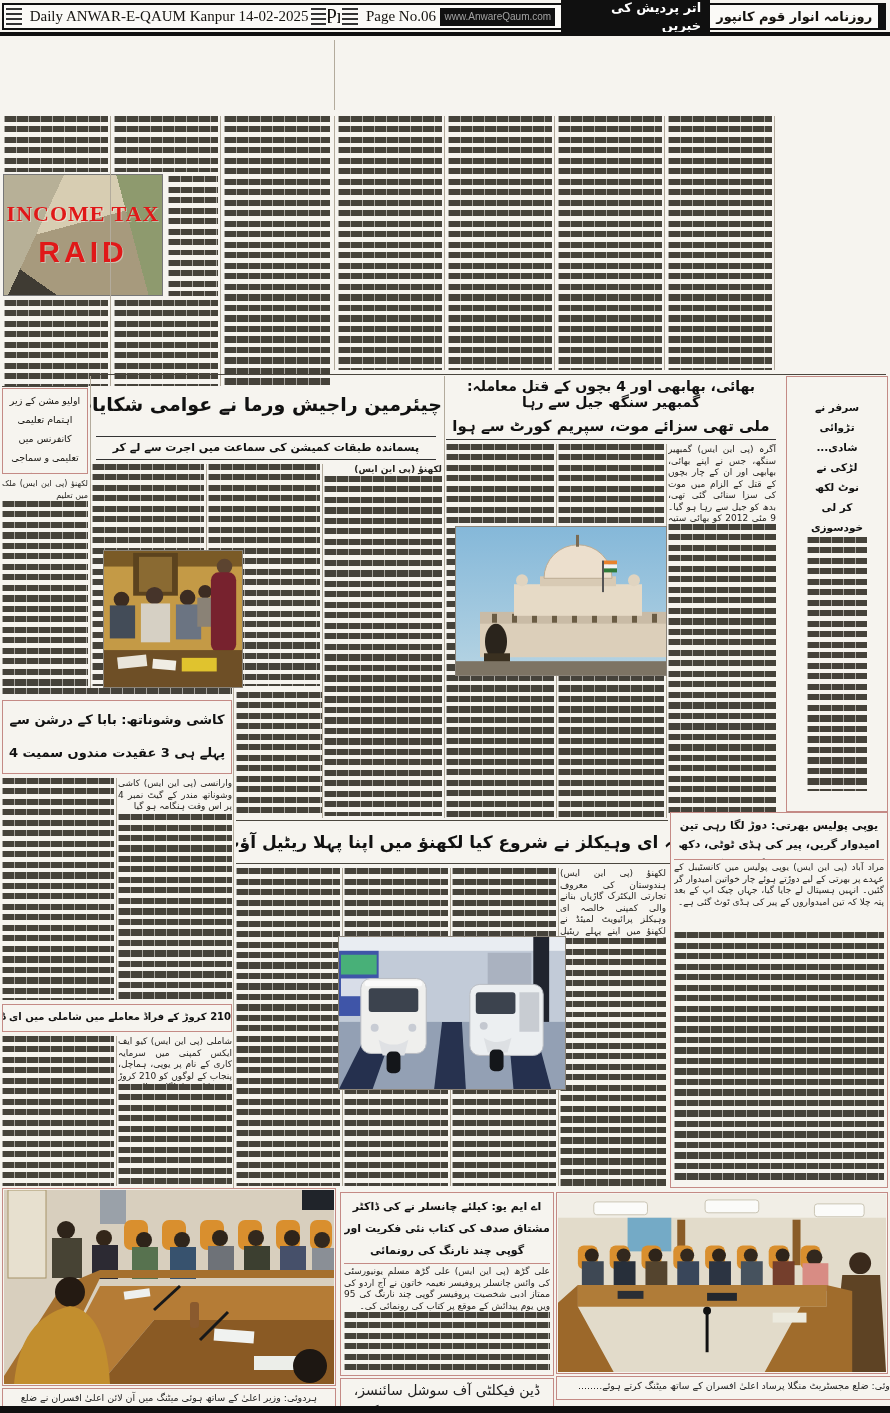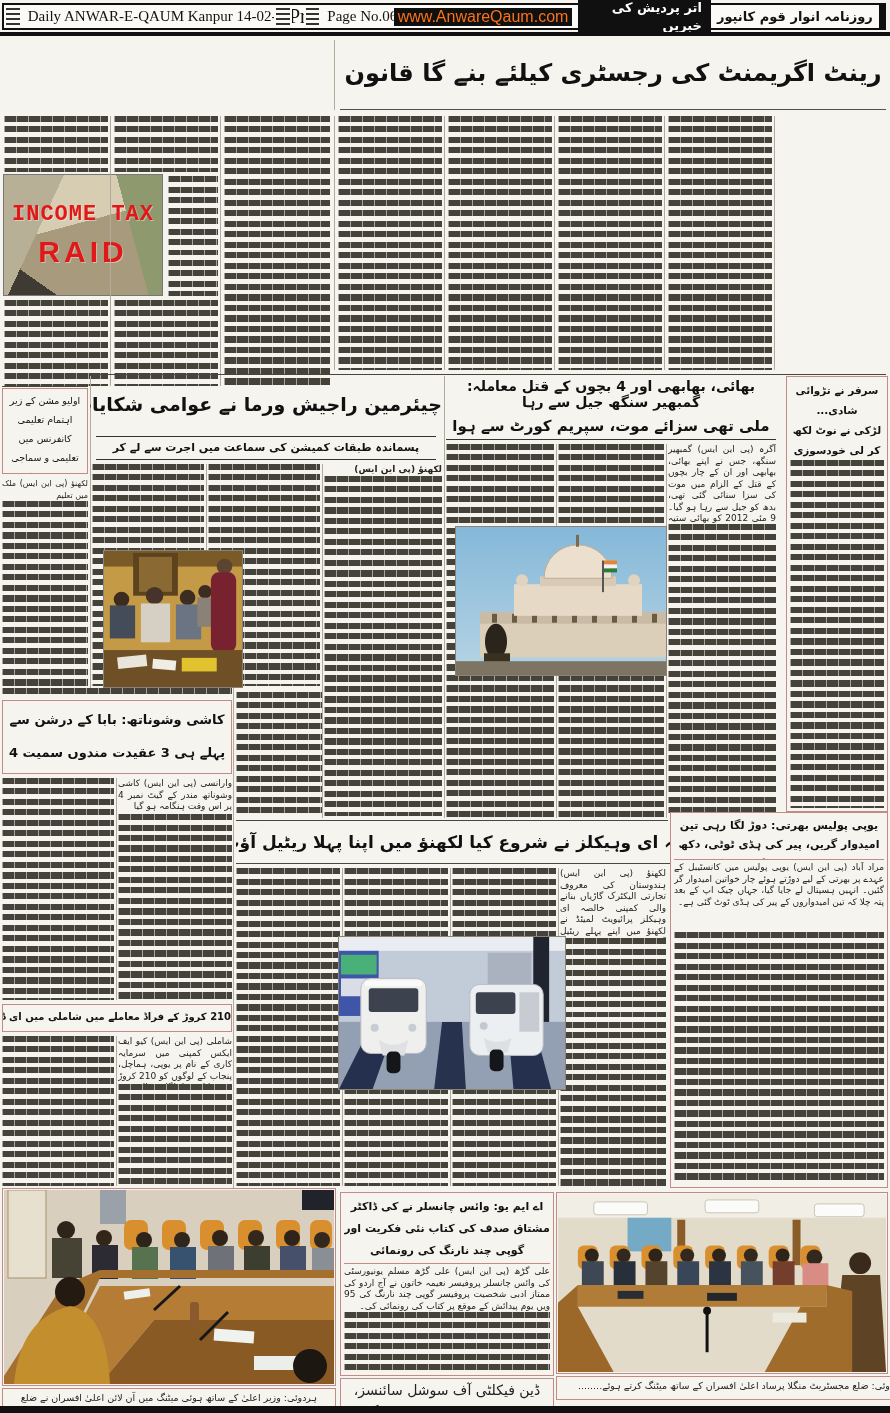--- a/index.html
+++ b/index.html
@@ -18,32 +18,32 @@
   .sep{background:#b3ab9c;width:1px}
   .hline{background:#4a463e;height:1px}
   .rbox{border:1px solid #c48a85;background:#f6f4ef}
   .headline{direction:rtl;text-align:center;font-weight:bold;color:#111;overflow:hidden}
   .caption{direction:rtl;text-align:center;font-size:9.5px;line-height:1.9;color:#222;overflow:hidden}
   
   .hdr{display:flex;align-items:stretch;border:2px solid #101010;background:#fbfaf7}
   .hdr .cell{display:flex;align-items:center;padding:0 6px;white-space:nowrap;overflow:hidden}
   .hdr .serif{font-family:"Liberation Serif",serif}
   .hdr .lines{width:16px;margin:3px 2px;background:repeating-linear-gradient(to bottom,#333 0 2px,transparent 2px 5px)}
-  .hdr .web{background:#101010;color:#f97316;font-family:"Liberation Sans",sans-serif;font-size:16px;padding:0 4px;align-self:center;line-height:18px}
+  .hdr .web{background:#101010;color:#a3a3a3;font-family:"Liberation Sans",sans-serif;font-size:10px;padding:0 4px;align-self:center;line-height:18px}
   .hdr .tagbox{border:1.5px solid #101010;background:#101010;color:#fff;font-weight:bold;font-size:13px;
                padding:0 8px;align-self:center;line-height:18px;direction:rtl}
   
   .income{background:
       linear-gradient(115deg,#b7b097 0 28%,transparent 28%),
       linear-gradient(255deg,#8e9a6e 0 24%,transparent 24%),
       linear-gradient(35deg,#3f3b33 0 16%,transparent 16%),
       linear-gradient(165deg,#d7cdb2 0 42%,transparent 42%),
       linear-gradient(80deg,#6f6a58 0 12%,transparent 12%),#a79a7d;
       border:1px solid #777;display:flex;flex-direction:column;align-items:center;justify-content:center;gap:8px}
-  .income .t1{font-family:Liberation Mono, monospace;font-weight:bold;font-size:22px;color:#e01818;
+  .income .t1{font-family:Liberation Serif, serif;font-weight:bold;font-size:22px;color:#e01818;
               text-shadow:1px 1px 0 rgba(255,255,255,.4);letter-spacing:1px}
   .income .t2{font-family:"Liberation Sans",sans-serif;font-weight:bold;font-size:30px;color:#e01818;
               text-shadow:1px 1px 0 rgba(255,255,255,.4);letter-spacing:4px}
   .photo-frame{border:1px solid #8a8378;overflow:hidden}
 </style>
 </head>
 <body>
 
 <div class="page">
 
@@ -56,21 +56,20 @@
     <div class="cell serif" style="font-size:15px">Page No.06</div>
     <div class="web">www.AnwareQaum.com</div>
     <div style="width:6px"></div>
     <div class="tagbox">اتر پردیش کی خبریں</div>
     <div class="cell rtl" style="font-size:13px;font-weight:bold;flex:0 0 auto;margin-right:auto">روزنامہ انوار قوم کانپور</div>
     <div style="width:6px;background:#101010"></div>
   </div>
   <div class="abs" style="left:0;top:32px;width:890px;height:4px;background:#101010"></div>
 
   <div class="abs sep" style="left:334px;top:40px;height:70px"></div>
-  <div class="abs headline" style="left:340px;top:42px;width:546px;height:68px;font-size:24px;line-height:62px;border-bottom:1px solid #55504a">رینٹ اگریمنٹ کی رجسٹری کیلئے بنے گا قانون</div>
 
   <div class="abs tx" style="left:4px;top:116px;width:104px;height:56px"></div>
   <div class="abs income" style="left:3px;top:174px;width:160px;height:122px">
     <span class="t1">INCOME TAX</span>
     <span class="t2">RAID</span>
   </div>
   <div class="abs tx" style="left:4px;top:300px;width:104px;height:86px"></div>
   <div class="abs tx" style="left:114px;top:116px;width:104px;height:56px"></div>
   <div class="abs tx" style="left:168px;top:176px;width:50px;height:120px"></div>
   <div class="abs tx" style="left:114px;top:300px;width:104px;height:86px"></div>
@@ -174,21 +173,21 @@
       <rect x="146" y="34" width="2" height="32" fill="#555"></rect>
       <rect x="148" y="34" width="13" height="4" fill="#e8832e"></rect>
         <rect x="148" y="38" width="13" height="4" fill="#f2f2f2"></rect>
         <rect x="148" y="42" width="13" height="4" fill="#2e7a38"></rect>
       <ellipse cx="40" cy="116" rx="11" ry="18" fill="#2a241c"></ellipse>
       <rect x="28" y="128" width="26" height="10" fill="#3a3020"></rect>
       <rect y="136" width="210" height="14" fill="#7d7464"></rect>
     </svg>
   </div>
 
-  <div class="abs rbox colblock" style="left:786px;top:376px;width:102px;height:436px;padding:3px">
+  <div class="abs rbox colblock" style="left:786px;top:376px;width:102px;height:436px;padding:20px">
     <div class="headline rtl" style="font-size:10.5px;line-height:20px">سرفر نے تڑوائی شادی...</div>
     <div class="headline rtl" style="font-size:10.5px;line-height:20px">لڑکی نے نوٹ لکھ کر لی خودسوزی</div>
     <div class="tx fill"></div>
   </div>
 
   <div class="abs tx" style="left:2px;top:688px;width:230px;height:10px"></div>
   <div class="abs rbox headline" style="left:2px;top:700px;width:230px;height:74px;font-size:13px;line-height:33px;padding:2px">کاشی وشوناتھ: بابا کے درشن سے پہلے ہی 3 عقیدت مندوں سمیت 4 لوگوں کی موت</div>
   <div class="abs tx" style="left:2px;top:778px;width:112px;height:222px"></div>
   <div class="abs colblock" style="left:118px;top:778px;width:114px;height:222px">
     <div class="lead-tx" style="height:36px">وارانسی (پی این ایس) کاشی وشوناتھ مندر کے گیٹ نمبر 4 پر اس وقت ہنگامہ ہو گیا</div>
@@ -297,21 +296,21 @@
       <line x1="150" y1="120" x2="176" y2="96" stroke="#16181a" stroke-width="3"></line>
       <line x1="196" y1="150" x2="224" y2="122" stroke="#16181a" stroke-width="3"></line>
       <circle cx="66" cy="102" r="15" fill="#241a12"></circle>
       <path d="M10 194 q6 -66 56 -78 q36 6 40 78 z" fill="#c28e2e"></path>
       <circle cx="306" cy="176" r="17" fill="#1d1712"></circle>
     </svg>
   </div>
   <div class="abs rbox caption" style="left:2px;top:1388px;width:334px;height:20px">ہردوئی: وزیر اعلیٰ کے ساتھ ہوئی میٹنگ میں آن لائن اعلیٰ افسران نے ضلع مجسٹریٹ کی صدارت میں حصہ لیا......</div>
 
   <div class="abs rbox colblock" style="left:340px;top:1192px;width:214px;height:184px;padding:3px">
-    <div class="headline rtl" style="font-size:11px;line-height:22px;height:68px;border-bottom:1px solid #c48a85">اے ایم یو: وائس چانسلر نے کی ڈاکٹر مشتاق صدف کی کتاب نئی فکریت اور گوپی چند نارنگ کی رونمائی</div>
+    <div class="headline rtl" style="font-size:11px;line-height:22px;height:68px;border-bottom:1px solid #c48a85">اے ایم یو: کیلئے چانسلر نے کی ڈاکٹر مشتاق صدف کی کتاب نئی فکریت اور گوپی چند نارنگ کی رونمائی</div>
     <div class="lead-tx" style="height:46px;margin-top:2px">علی گڑھ (پی این ایس) علی گڑھ مسلم یونیورسٹی کی وائس چانسلر پروفیسر نعیمہ خاتون نے آج اردو کی ممتاز ادبی شخصیت پروفیسر گوپی چند نارنگ کی 95 ویں یوم پیدائش کے موقع پر کتاب کی رونمائی کی۔</div>
     <div class="tx fill"></div>
   </div>
   <div class="abs rbox caption" style="left:340px;top:1378px;width:214px;height:30px;font-size:14px;line-height:1.6">ڈین فیکلٹی آف سوشل سائنسز، پروفیسر شافع قدوائی نے نارنگ کے اہم کردار پر روشنی ڈالی۔</div>
 
   <div class="abs rbox" style="left:556px;top:1192px;width:332px;height:182px;padding:1px">
     <svg width="328" height="178" viewBox="0 0 330 180" preserveAspectRatio="none">
       <rect width="330" height="180" fill="#e2dbca"></rect>
       <rect width="330" height="24" fill="#f1eee6"></rect>
       <g fill="#fbfbf9" stroke="#c9c4b4">

